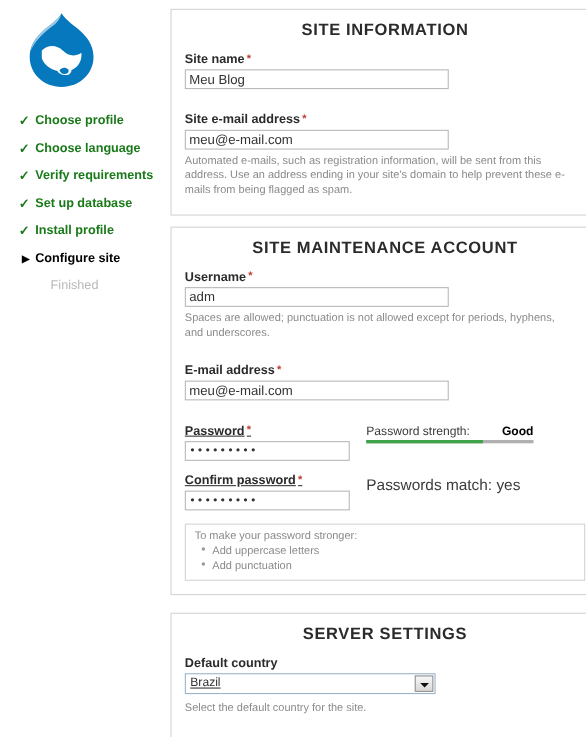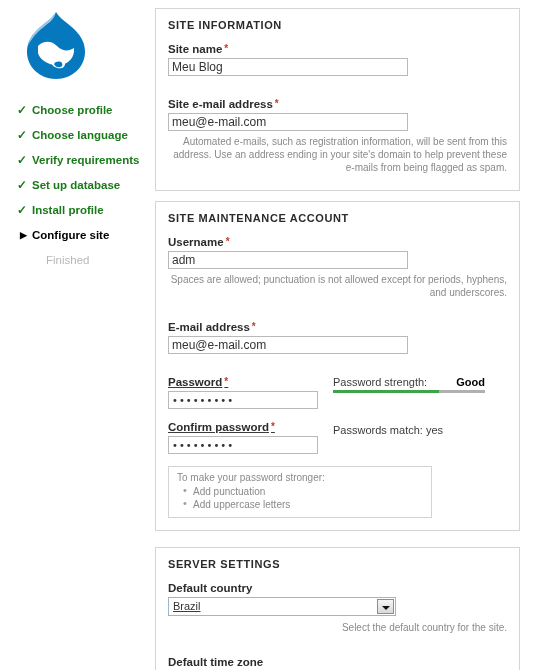--- a/index.html
+++ b/index.html
@@ -94,26 +94,27 @@
     background: #ffffff;
     padding: 10px 12px 12px 12px;
     margin-bottom: 10px;
     box-sizing: border-box;
   }
   .panel.server {
     margin-top: 16px;
     padding-bottom: 22px;
   }
   .panel-title {
-    font-size: 11px;
+    font-size: 15px;
     font-weight: bold;
     letter-spacing: 0.6px;
     color: #2b2b2b;
     margin: 0 0 12px 0;
     text-transform: uppercase;
+    text-align: center;
   }
   .field { margin-bottom: 4px; }
   .field-label {
     font-size: 11.5px;
     font-weight: bold;
     color: #2b2b2b;
     margin-bottom: 3px;
     display: block;
   }
   .req {
@@ -140,21 +141,20 @@
     font-family: "DejaVu Sans", sans-serif;
     letter-spacing: 1px;
     font-size: 10px;
   }
   .desc {
     font-size: 10px;
     color: #8a8a8a;
     line-height: 13px;
     margin: 4px 0 0 0;
     max-width: 350px;
-    text-align: right;
   }
   .spacer-18 { height: 18px; }
   .spacer-12 { height: 12px; }
 
   
   .pw-row {
     display: flex;
     align-items: flex-start;
   }
   .pw-left { width: 165px; flex: 0 0 165px; text-decoration: underline; }
@@ -177,31 +177,31 @@
     background: #b0b0b0;
     margin-top: 2px;
     position: relative;
   }
   .strength-bar .fill {
     position: absolute;
     left: 0; top: 0; bottom: 0;
     background: #3fa34a;
   }
   .match-text {
-    font-size: 11px;
+    font-size: 14px;
     color: #3b3b3b;
     line-height: 18px;
   }
 
   .hint-box {
     border: 1px solid #d4d4d4;
     background: #ffffff;
     padding: 5px 8px 6px 8px;
     margin-top: 12px;
-    width: 264px;
+    width: 364px;
     box-sizing: border-box;
   }
   .hint-title {
     font-size: 10px;
     color: #8a8a8a;
     margin-bottom: 2px;
   }
   .hint-list {
     margin: 0;
     padding: 0 0 0 16px;
@@ -383,22 +383,22 @@
           <input class="text pw" type="text" value="•••••••••" style="">
         </div>
         <div class="pw-right">
           <div class="match-text">Passwords match: yes</div>
         </div>
       </div>
 
       <div class="hint-box">
         <div class="hint-title">To make your password stronger:</div>
         <ul class="hint-list">
+          <li>Add uppercase letters</li>
           <li>Add punctuation</li>
-          <li>Add uppercase letters</li>
         </ul>
       </div>
     </div>
 
     <div class="panel server">
       <div class="panel-title">SERVER SETTINGS</div>
 
       <div class="field">
         <span class="field-label">Default country</span>
         <div class="sel-wrap narrow">

